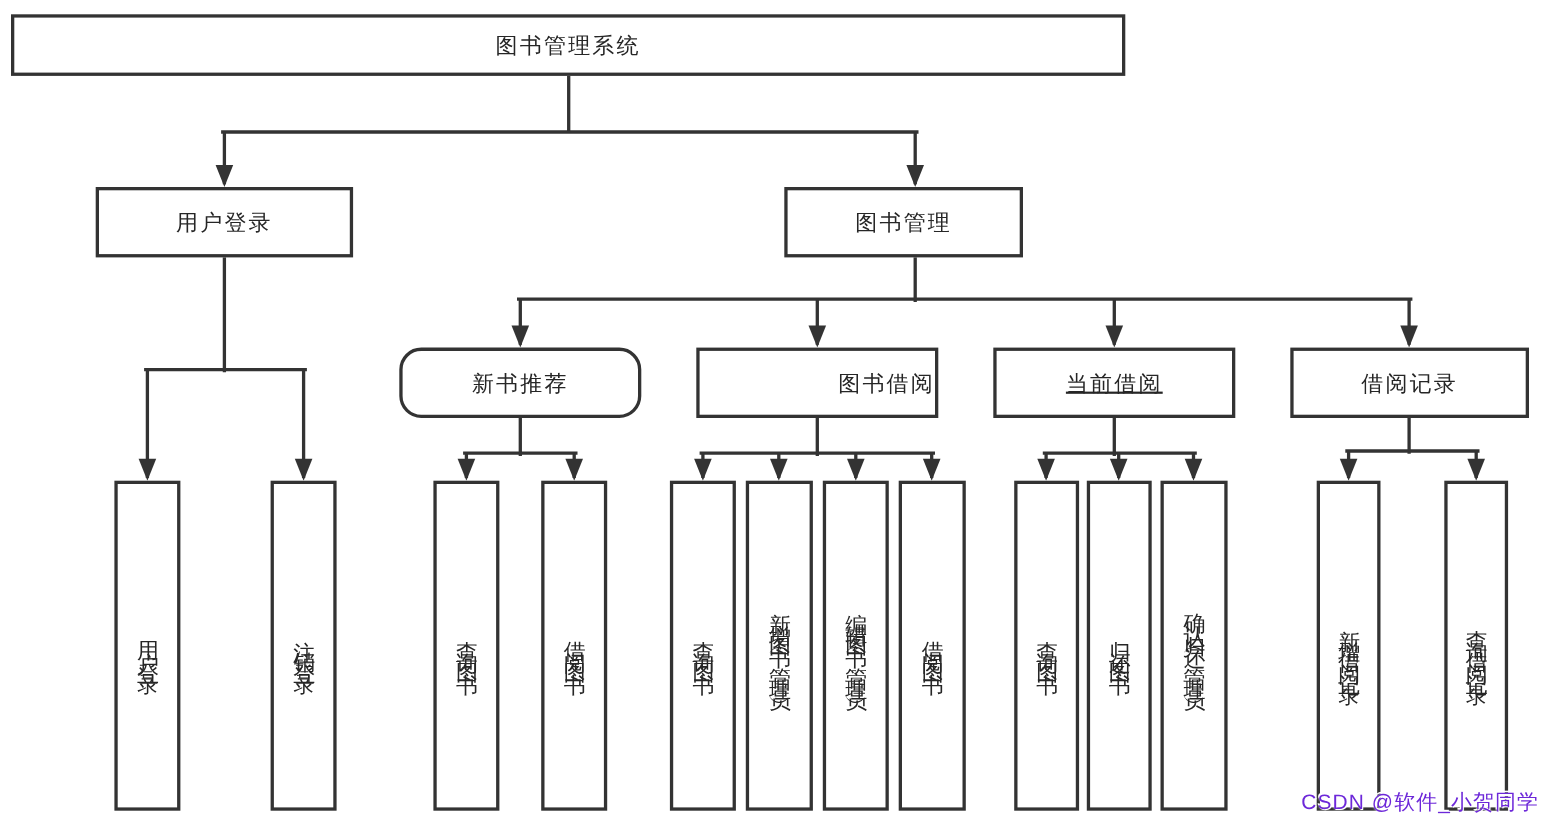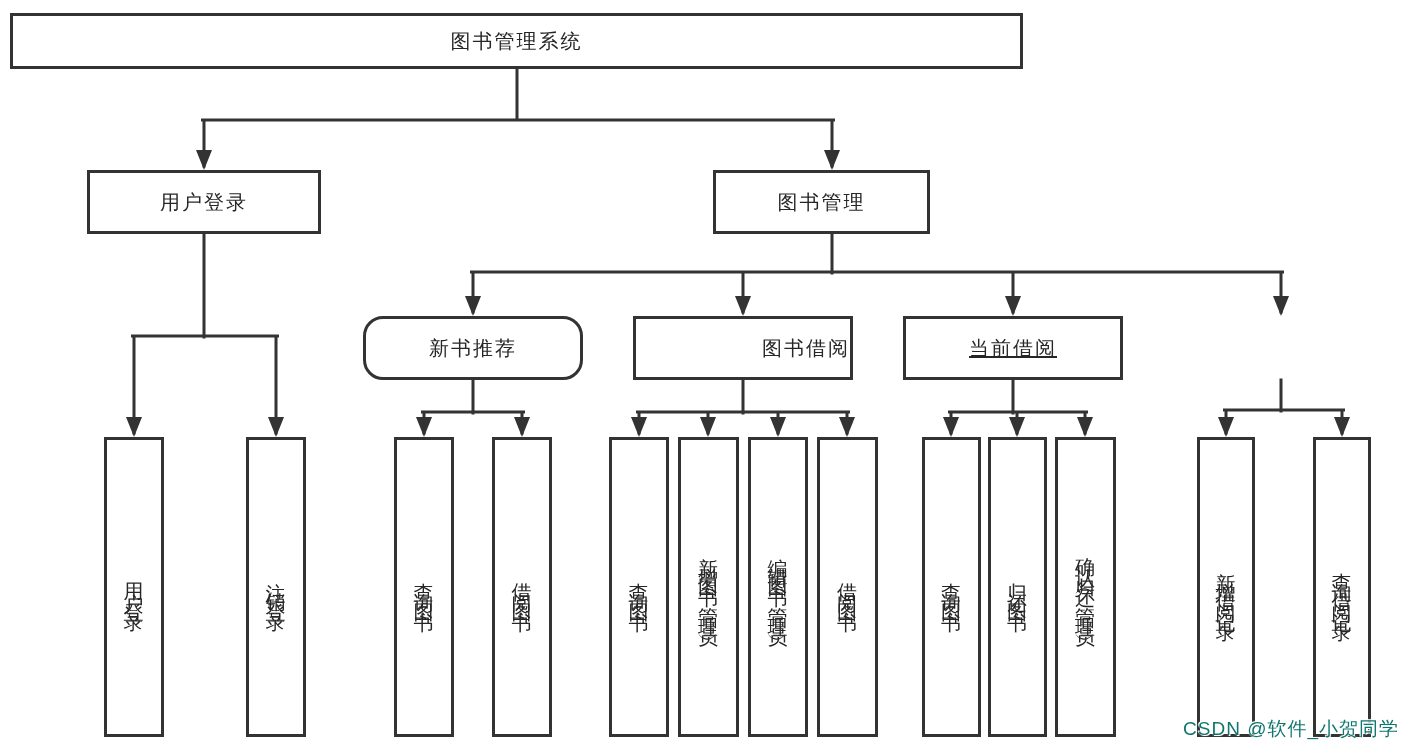--- a/index.html
+++ b/index.html
@@ -40,21 +40,21 @@
     letter-spacing: 10px;
     line-height: 1;
     color: #262626;
     white-space: nowrap;
   }
   #watermark {
     position: absolute;
     right: 6px;
     bottom: 5px;
     font-size: 19px;
-    color: #0f766e;
+    color: #6d28d9;
     letter-spacing: 1px;
     text-shadow: 0 0 2px #ffffff, 1px 1px 0 #ffffff, -1px -1px 0 #ffffff;
     white-space: nowrap;
   }
 </style>
 </head>
 <body>
 
 <div id="canvas">
 
@@ -110,20 +110,23 @@
 
   <div class="hbox" style="left:363px; top:316px; width:220px; height:64px;border-radius:20px;">
     <span>新书推荐</span>
   </div>
   <div class="hbox" style="left:633px; top:316px; width:220px; height:64px;justify-content:flex-end;">
     <span>图书借阅</span>
   </div>
   <div class="hbox" style="left:903px; top:316px; width:220px; height:64px;text-decoration:underline;">
     <span>当前借阅</span>
   </div>
+  <div class="hbox" style="left:1173px; top:316px; width:217px; height:64px;">
+    <span>借阅记录</span>
+  </div>
 
   <div class="vbox" style="left:104px; top:437px;">
     <span>用户登录</span>
   </div>
   <div class="vbox" style="left:246px; top:437px;">
     <span>注销登录</span>
   </div>
 
   <div class="vbox" style="left:394px; top:437px;">
     <span>查询图书</span>

